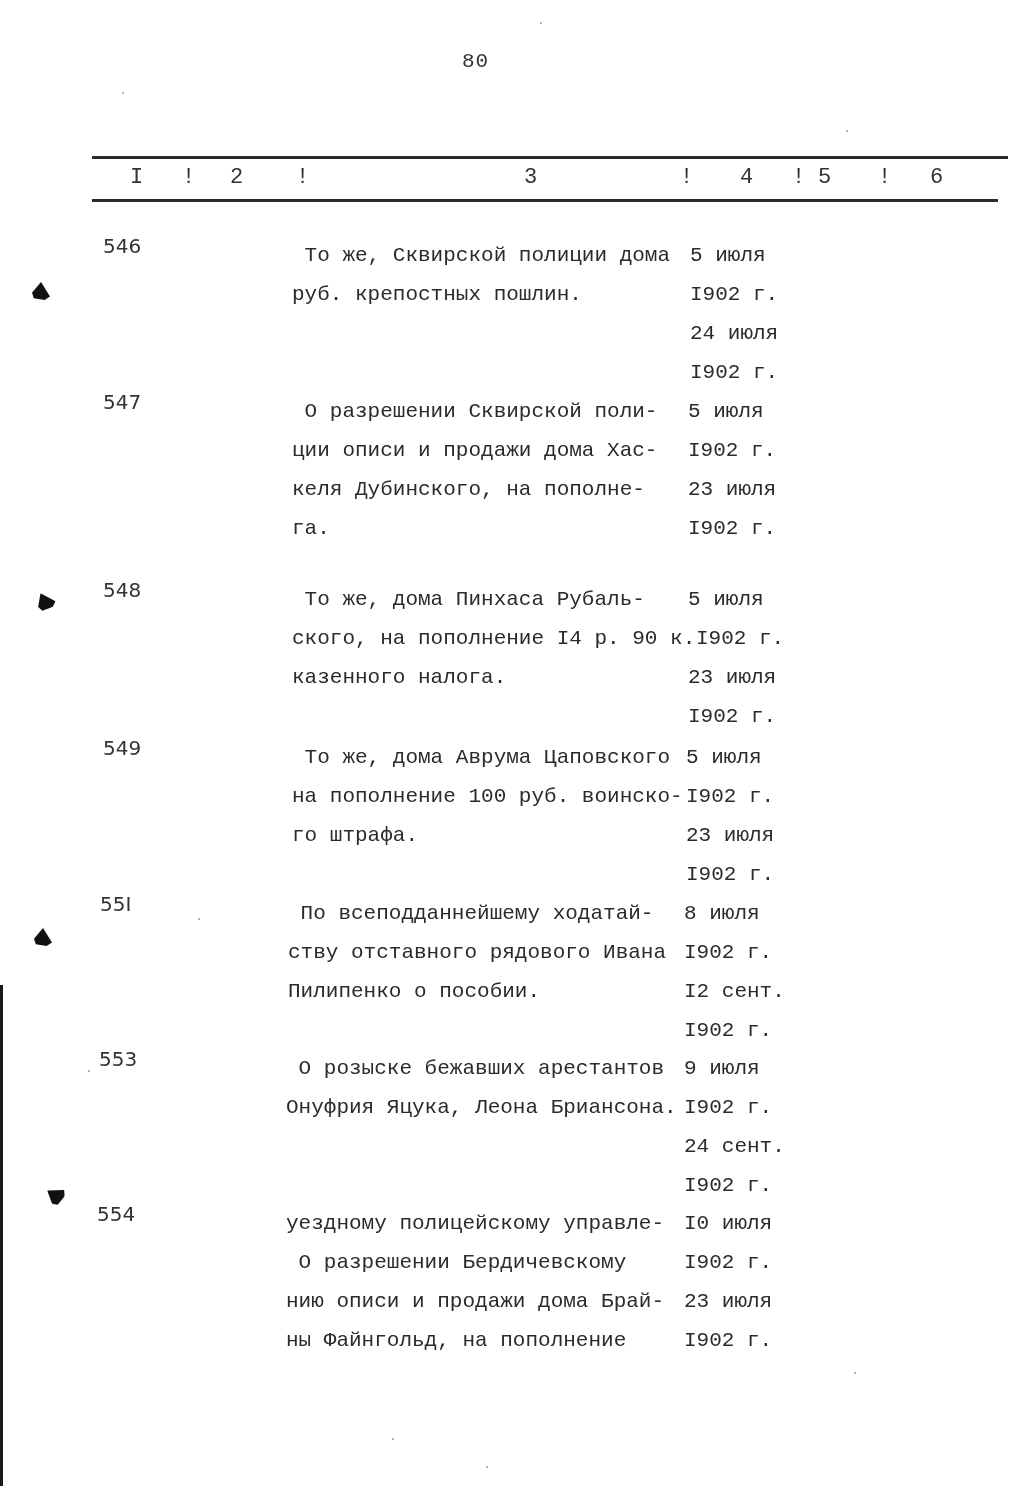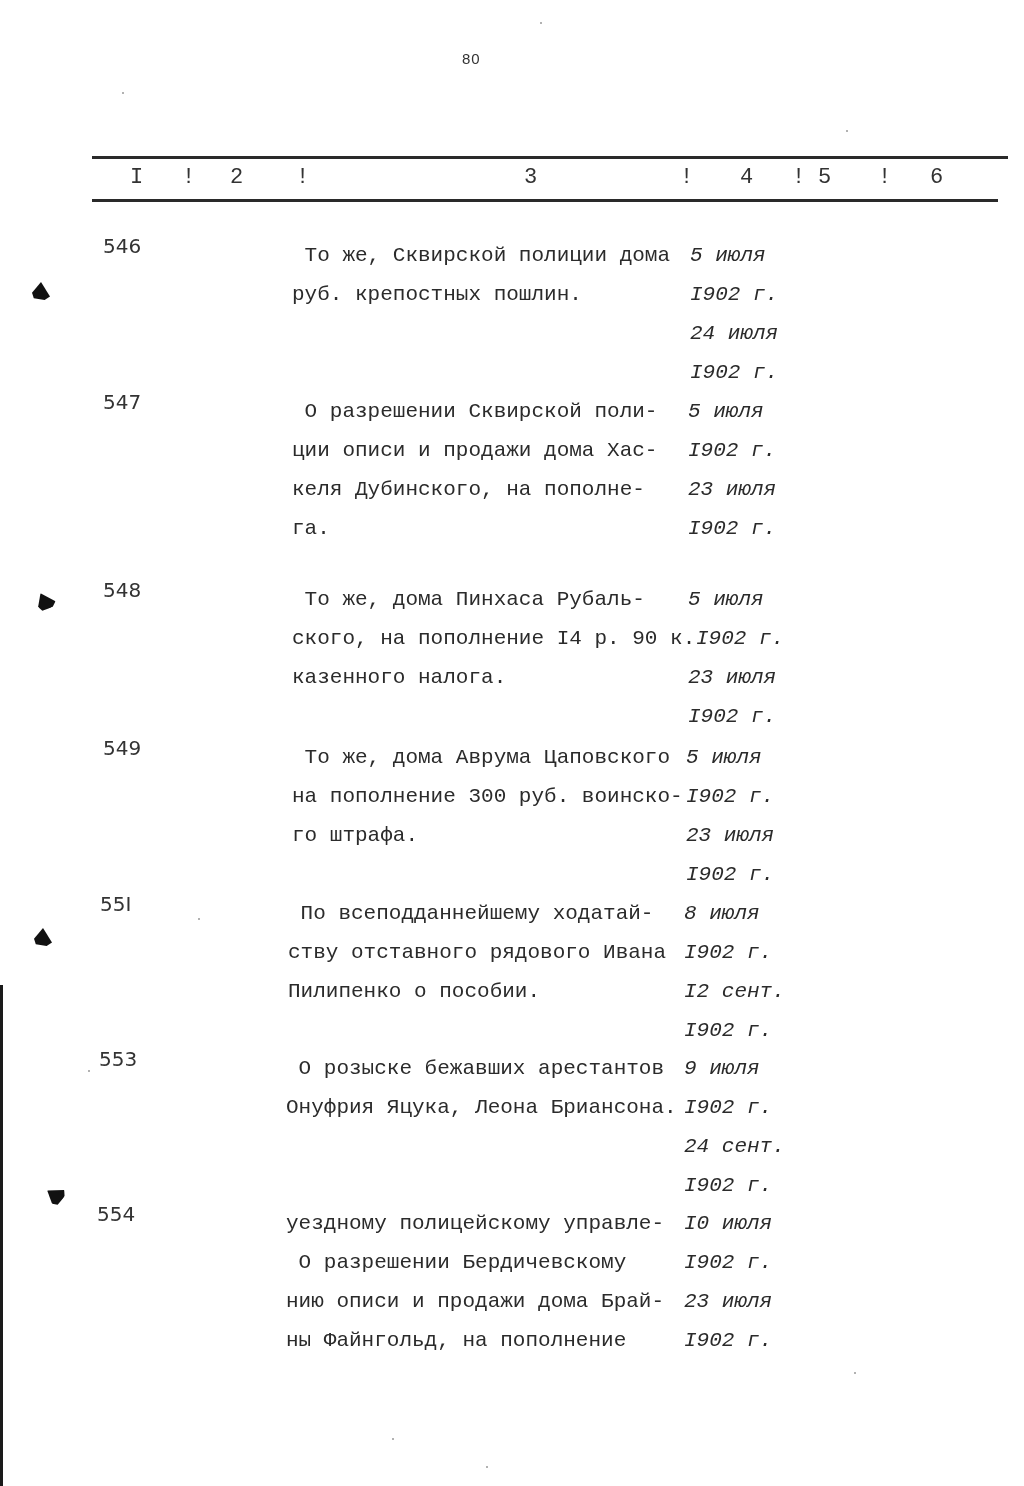--- a/index.html
+++ b/index.html
@@ -12,22 +12,22 @@
       height: 1486px;
       position: relative;
       overflow: hidden;
       font-family: "Liberation Mono", "DejaVu Sans Mono", monospace;
       color: #222222;
     }
     .page-number {
       position: absolute;
       top: 50px;
       left: 462px;
-      font-family: Liberation Sans, sans-serif;
-      font-size: 15px;
+      font-family: Liberation Mono, monospace;
+      font-size: 21px;
       color: #333;
       letter-spacing: 1px;
     }
     .rule {
       position: absolute;
       left: 92px;
       height: 3px;
       background: #2a2a2a;
     }
     .rule.top { top: 156px; width: 916px; }
@@ -57,21 +57,20 @@
       position: absolute;
       left: 292px;
       top: 8px;
       width: 400px;
     }
     .entry-dates {
       position: absolute;
       left: 684px;
       top: 8px;
       width: 130px;
-      font-style: italic;
     }
     .line {
       display: block;
       height: 31px;
       line-height: 31px;
       font-size: 21px;
       white-space: pre;
       color: #2b2b2b;
       margin-top: 8px;
     }
@@ -165,21 +164,21 @@
       <span class="line" style="padding-left:8px">I902 г.</span>
       <span class="line">23 июля</span>
       <span class="line">I902 г.</span>
     </div>
   </div>
 
   <div class="entry" style="top:726px">
     <span class="entry-no">549</span>
     <div class="entry-desc">
       <span class="line"> То же, дома Аврума Цаповского</span>
-      <span class="line">на пополнение 300 руб. воинско-</span>
+      <span class="line">на пополнение 100 руб. воинско-</span>
       <span class="line">го штрафа.</span>
     </div>
     <div class="entry-dates" style="left:686px">
       <span class="line">5 июля</span>
       <span class="line">I902 г.</span>
       <span class="line">23 июля</span>
       <span class="line">I902 г.</span>
     </div>
   </div>
 

